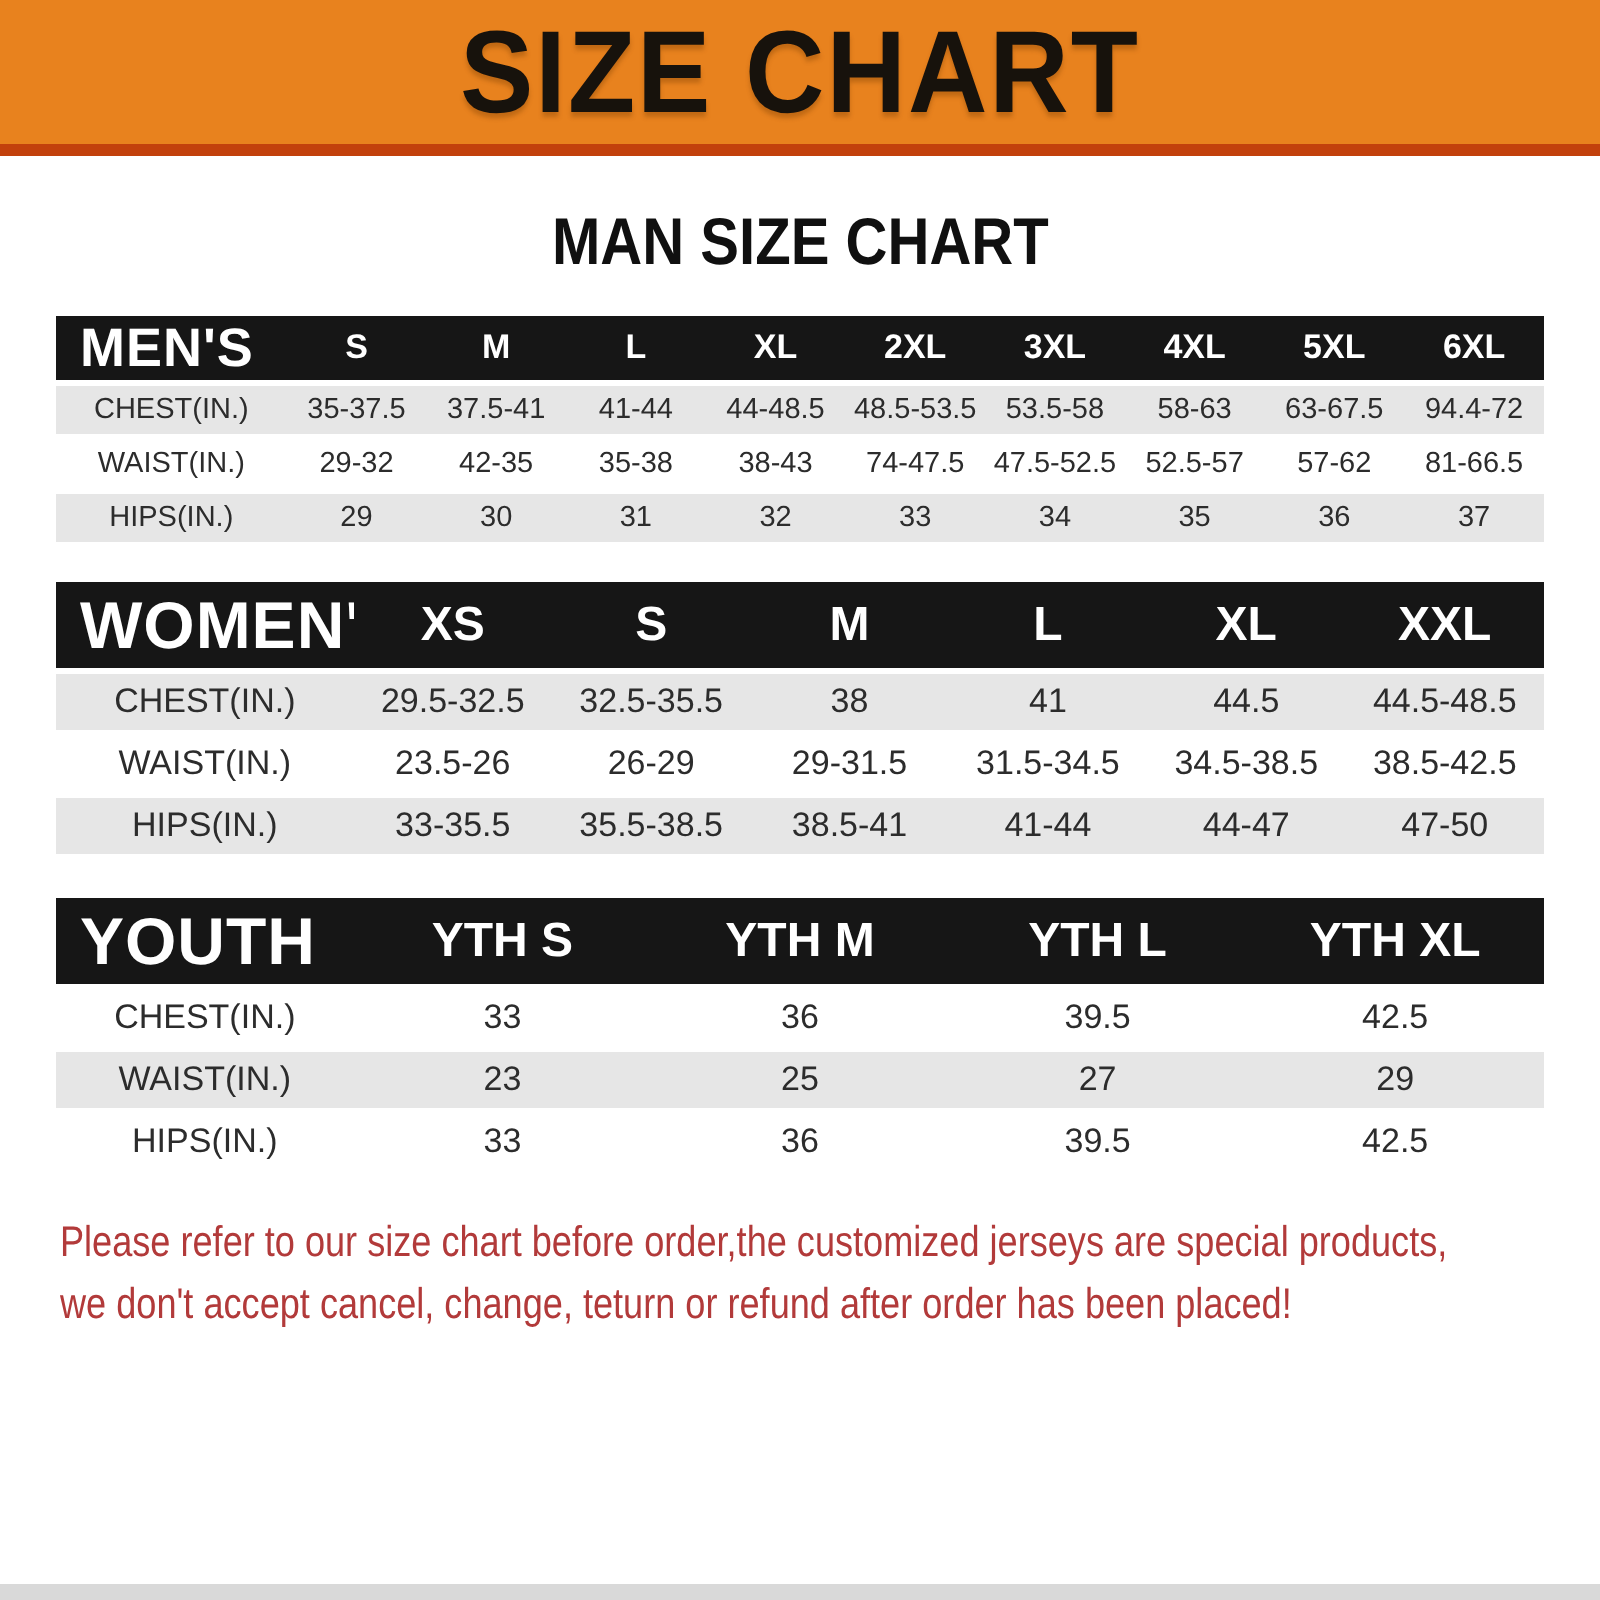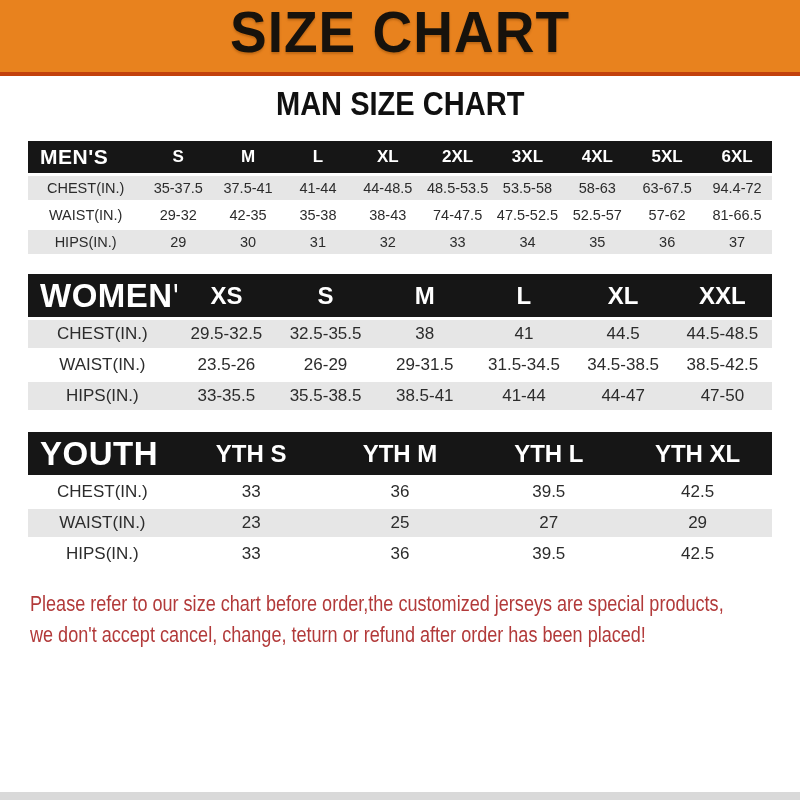--- a/index.html
+++ b/index.html
@@ -2,35 +2,35 @@
 <html><head>
 <meta charset="utf-8">
 <style>
   html,body{margin:0;padding:0;}
   body{
     width:800px;height:800px;overflow:hidden;background:#ffffff;
     font-family:"Liberation Sans",sans-serif;position:relative;
   }
   
   .title-band{
-    height:72px;background:#E8821E;display:flex;justify-content:center;
-    border-bottom:4px solid #c2410c;
+    height:72px;background:#E8821E;display:flex;align-items:center;justify-content:center;
+    border-bottom:6px solid #c2410c;
   }
   .title-text{
     font-size:55px;font-weight:800;color:#17120c;letter-spacing:1px;
     display:inline-block;transform:scaleY(1.06);
     text-shadow:0 2px 2px rgba(120,60,0,.35);
   }
   
   .section-h{margin:0;text-align:center;}
   .section-h span{
     display:inline-block;font-size:33px;font-weight:800;color:#101010;
     transform:scaleX(.88);letter-spacing:0;
   }
-  .h-man{margin-top:9px;}
+  .h-man{margin-top:24px;}
   .h-women{margin-top:22px;}
   .h-youth{margin-top:30px;}
   
   .table-slot{width:744px;margin:0 auto;}
   .slot-men{margin-top:15px;}
   .slot-women{margin-top:14px;}
   .slot-youth{margin-top:16px;}
   table.size-table{
     width:100%;border-collapse:separate;border-spacing:0 3px;table-layout:fixed;
   }
@@ -40,21 +40,21 @@
   table.size-table thead tr{background:#161616;}
   table.size-table thead th{color:#ffffff;font-weight:600;}
   table.size-table .label-cell{
     text-align:left;padding-left:12px;font-weight:800;letter-spacing:.5px;color:#fff;
   }
   table.size-table tbody td{color:#2c2c2c;}
   table.size-table tbody tr.stripe{background:#E6E6E6;}
   table.size-table tbody tr.plain{background:#ffffff;}
   
   table.compact thead th{height:32px;font-size:17px;}
-  table.compact .label-cell{font-size:21px;}
+  table.compact .label-cell{font-size:27px;}
   table.compact tbody td{height:24px;font-size:14.5px;}
   table.compact col.c-label{width:15.5%;}
   
   table.regular thead th{height:43px;font-size:24px;}
   table.regular .label-cell{font-size:33px;}
   table.regular tbody td{height:28px;font-size:17px;}
   table.regular col.c-label{width:20%;}
   
   .footer{margin-top:18px;padding-left:30px;}
   .footer-line{

